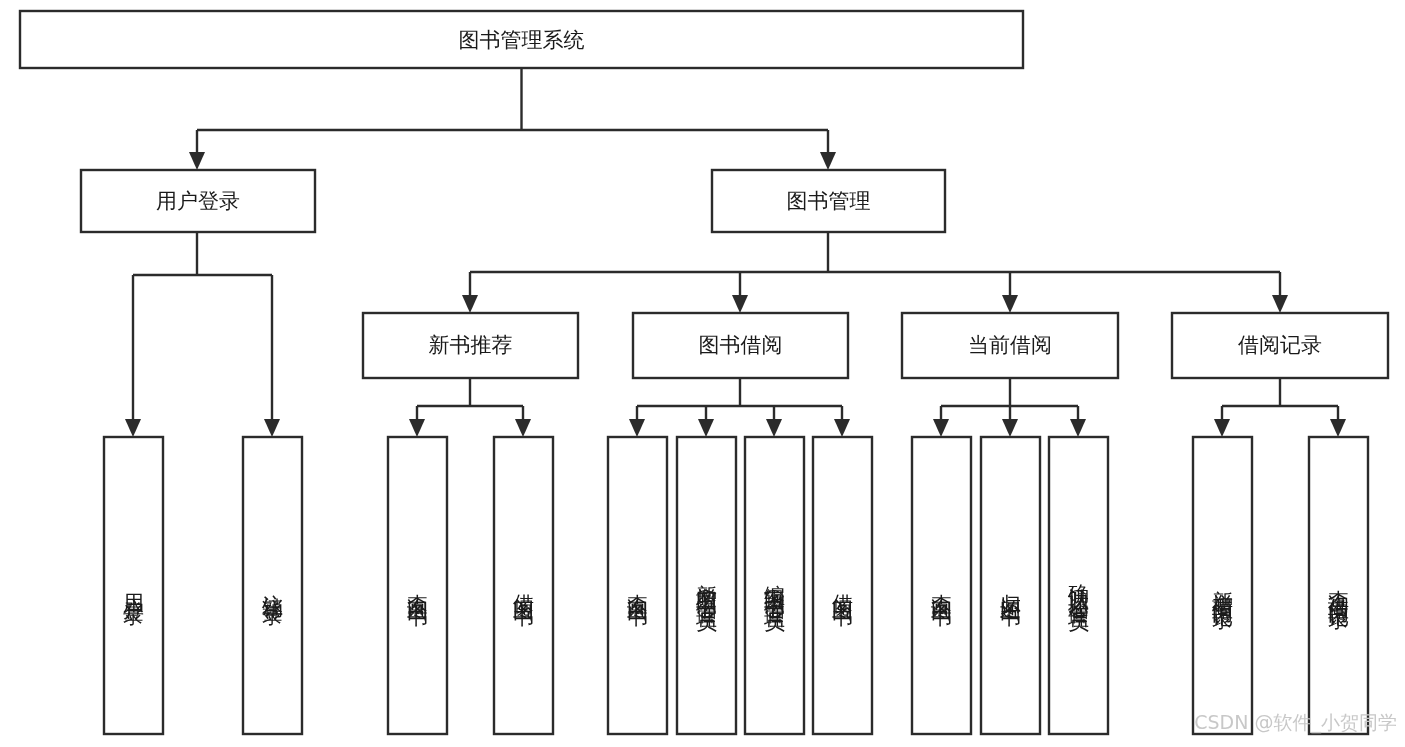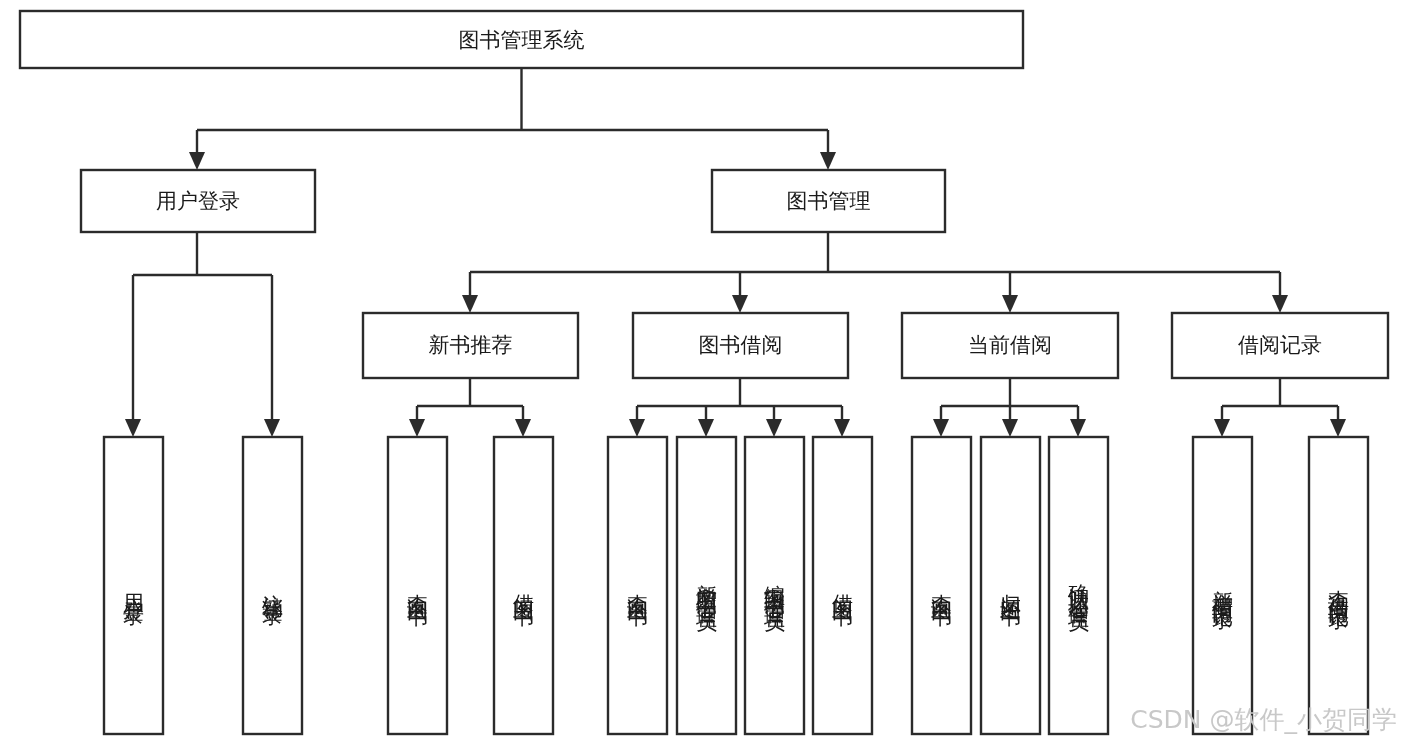--- a/index.html
+++ b/index.html
@@ -56,21 +56,21 @@
     glyph-orientation-vertical: 0;
     letter-spacing: 4px;
     dominant-baseline: central;
     text-anchor: middle;
   }
   .watermark {
     position: absolute;
     right: 8px;
     bottom: 4px;
     font-family: "DejaVu Sans", "Liberation Sans", sans-serif;
-    font-size: 25px;
+    font-size: 19px;
     color: #c8c8c8;
     white-space: nowrap;
     user-select: none;
   }
 </style>
 </head>
 <body>
 
 <div id="diagram-root">
 

